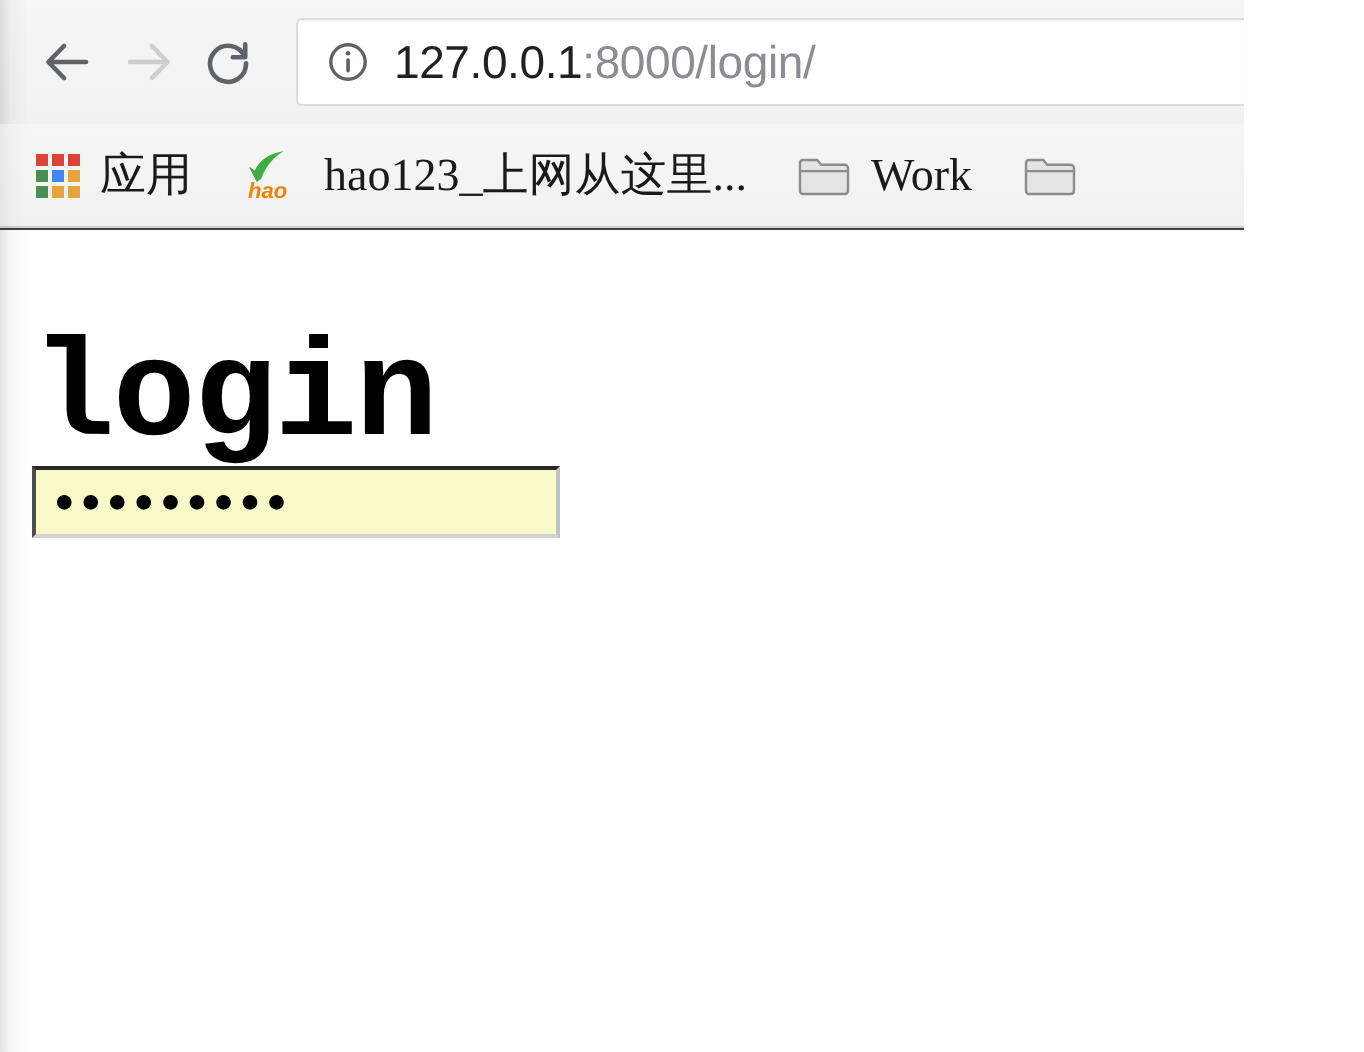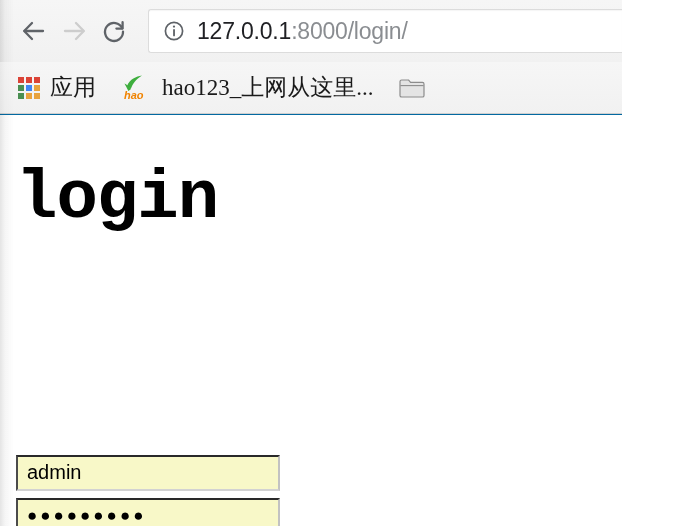--- a/index.html
+++ b/index.html
@@ -13,21 +13,21 @@
     background: #ffffff;
     font-family: "Liberation Sans", sans-serif;
     -webkit-font-smoothing: antialiased;
   }
 
   
   .browser {
     width: 622px;
     height: 526px;
     position: relative;
-    background: #0369a1;
+    background: #404040;
   }
 
   .toolbar {
     height: 62px;
     background: linear-gradient(to bottom, #f6f6f6 0%, #f1f1f1 100%);
     display: flex;
     align-items: center;
     padding: 0 0 0 14px;
     box-sizing: border-box;
     position: relative;
@@ -264,35 +264,43 @@
       <span class="bm-icon hao-icon">
         <svg width="30" height="26" viewBox="0 0 30 26">
           <path d="M5 11 C8 4 14 1.5 20 0.5 C14 4 10.5 9 8.8 14 Z" fill="#3eae3e"></path>
           <path d="M2.5 8.5 C5 9.5 7.2 11.6 8.8 14.2 L6.4 16 C5 13.2 3.6 10.6 2.5 8.5 Z" fill="#3eae3e"></path>
           <text x="2" y="24" font-family="Liberation Sans, sans-serif" font-size="11" font-style="italic" font-weight="bold" fill="#f08300">hao</text>
         </svg>
       </span>
       <span class="bm-label">hao123_上网从这里...</span>
     </div>
 
-
     <div class="bm-item">
       <span class="bm-icon">
         <svg class="folder-icon" width="26" height="21" viewBox="0 0 26 21">
           <path d="M1 4.5 A1.6 1.6 0 0 1 2.6 3 H9.6 L11.6 5.4 H23.4 A1.6 1.6 0 0 1 25 7 V18.4 A1.6 1.6 0 0 1 23.4 20 H2.6 A1.6 1.6 0 0 1 1 18.4 Z" fill="#e4e4e4" stroke="#8c8c8c" stroke-width="1.2"></path>
           <path d="M1.4 8.6 H24.6" stroke="#8c8c8c" stroke-width="1.1"></path>
         </svg>
       </span>
+      <span class="bm-label">Work</span>
+    </div>
+
+    <div class="bm-item">
+      <span class="bm-icon">
+        <svg class="folder-icon" width="26" height="21" viewBox="0 0 26 21">
+          <path d="M1 4.5 A1.6 1.6 0 0 1 2.6 3 H9.6 L11.6 5.4 H23.4 A1.6 1.6 0 0 1 25 7 V18.4 A1.6 1.6 0 0 1 23.4 20 H2.6 A1.6 1.6 0 0 1 1 18.4 Z" fill="#e4e4e4" stroke="#8c8c8c" stroke-width="1.2"></path>
+          <path d="M1.4 8.6 H24.6" stroke="#8c8c8c" stroke-width="1.1"></path>
+        </svg>
+      </span>
     </div>
 
   </div>
 
   <div class="page">
     <h1 class="page-title">login</h1>
 
     <form class="login-form">
-      <input class="field first" type="text" value="admin" style="">
       <input class="field pw" type="text" value="●●●●●●●●●" style="">
 
     </form>
   </div>
 
 </div>
 
 </body></html>

